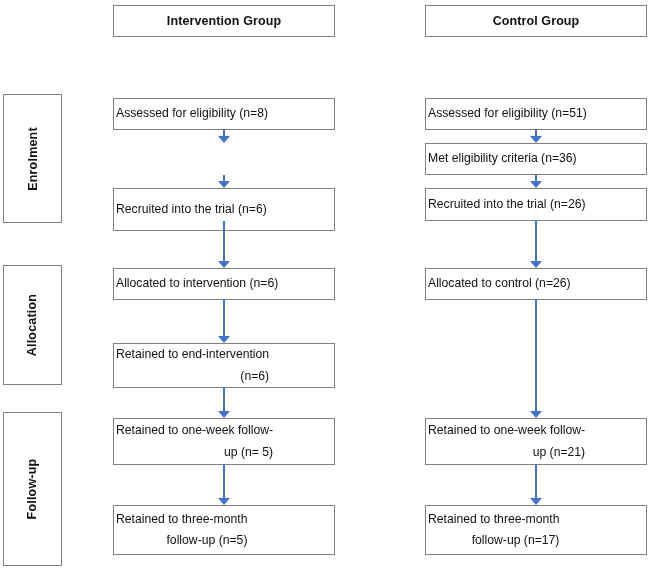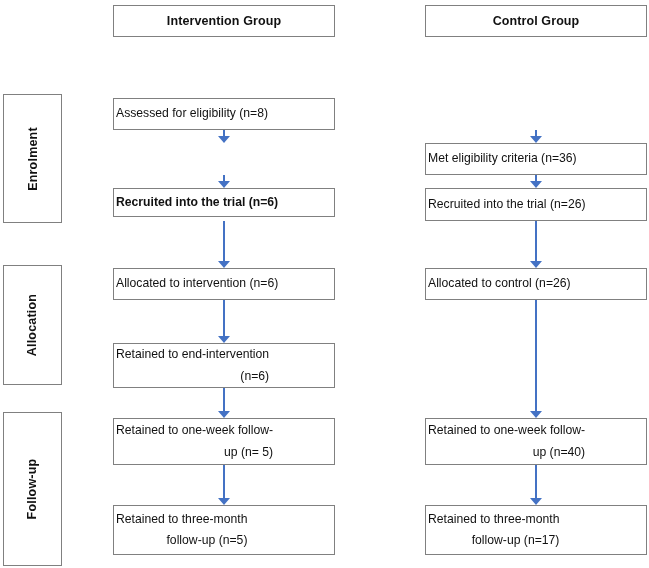--- a/index.html
+++ b/index.html
@@ -115,21 +115,21 @@
 
   <div class="box stage-box" style="left:3px; top:412px; width:59px; height:154px;">
     <span class="stage-label">Follow-up</span>
   </div>
 
   <div class="box flow-box" style="left:113px; top:98px; width:222px; height:32px;">
     <span class="flow-text">Assessed for eligibility (n=8)</span>
   </div>
 
 
-  <div class="box flow-box" style="left:113px; top:188px; width:222px; height:29px;font-weight:bold;">
+  <div class="box flow-box" style="left:113px; top:188px; width:222px; height:43px;">
     <span class="flow-text">Recruited into the trial (n=6)</span>
   </div>
 
   <div class="box flow-box" style="left:113px; top:268px; width:222px; height:32px;">
     <span class="flow-text">Allocated to intervention (n=6)</span>
   </div>
 
   <div class="box flow-box two-line" style="left:113px; top:343px; width:222px; height:45px;">
     <div>
       <div class="flow-text">Retained to end-intervention</div>
@@ -144,37 +144,40 @@
     </div>
   </div>
 
   <div class="box flow-box two-line" style="left:113px; top:505px; width:222px; height:50px;">
     <div>
       <div class="flow-text">Retained to three-month</div>
       <div class="flow-text">follow-up (n=5)</div>
     </div>
   </div>
 
+  <div class="box flow-box" style="left:425px; top:98px; width:222px; height:32px;">
+    <span class="flow-text">Assessed for eligibility (n=51)</span>
+  </div>
 
   <div class="box flow-box" style="left:425px; top:143px; width:222px; height:32px;">
     <span class="flow-text">Met eligibility criteria (n=36)</span>
   </div>
 
   <div class="box flow-box" style="left:425px; top:188px; width:222px; height:33px;">
     <span class="flow-text">Recruited into the trial (n=26)</span>
   </div>
 
   <div class="box flow-box" style="left:425px; top:268px; width:222px; height:32px;">
     <span class="flow-text">Allocated to control (n=26)</span>
   </div>
 
   <div class="box flow-box two-line" style="left:425px; top:418px; width:222px; height:47px;">
     <div>
       <div class="flow-text">Retained to one-week follow-</div>
-      <div class="flow-text">up (n=40)</div>
+      <div class="flow-text">up (n=21)</div>
     </div>
   </div>
 
   <div class="box flow-box two-line" style="left:425px; top:505px; width:222px; height:50px;">
     <div>
       <div class="flow-text">Retained to three-month</div>
       <div class="flow-text">follow-up (n=17)</div>
     </div>
   </div>
 

